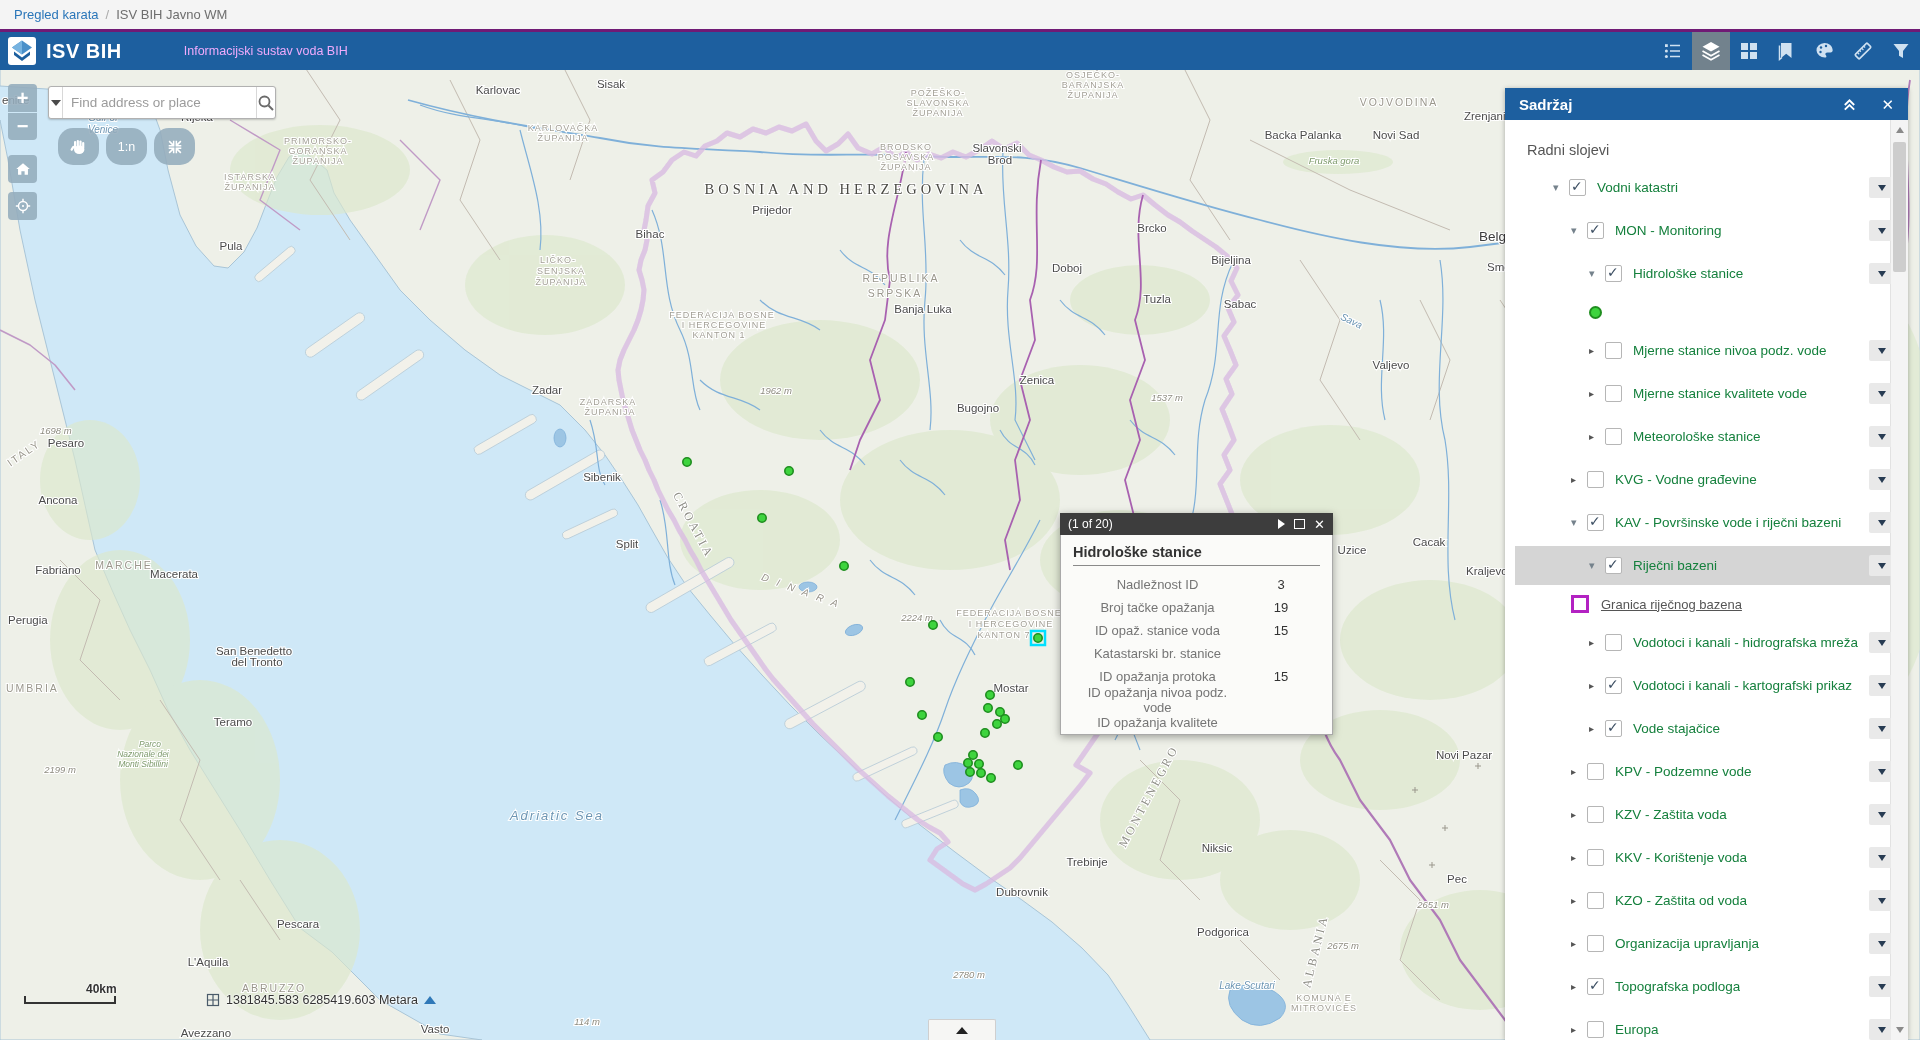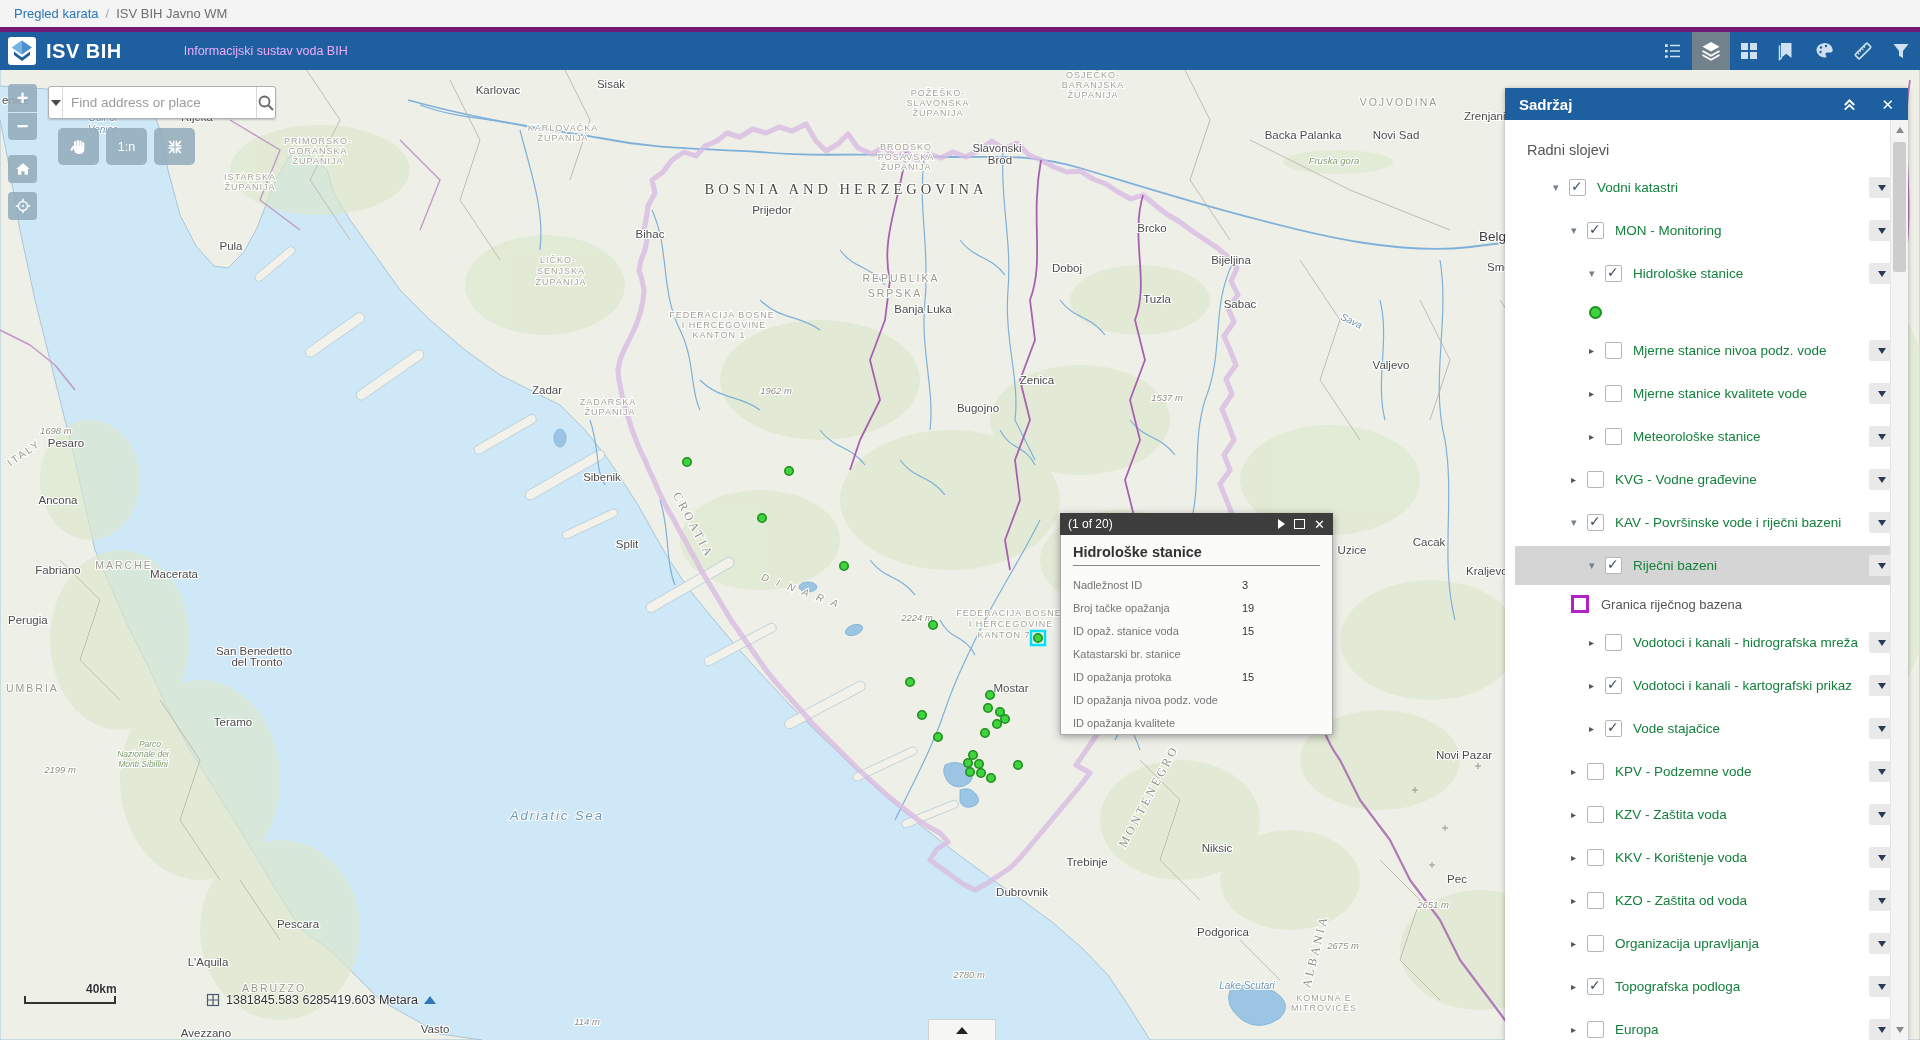--- a/index.html
+++ b/index.html
@@ -1,21 +1,21 @@
 <!DOCTYPE html>
 <html><head>
 <meta charset="utf-8">
 <style>
   html,body{margin:0;padding:0;width:1920px;height:1040px;overflow:hidden;
     font-family:"Liberation Sans","DejaVu Sans",sans-serif;background:#cfe8f7;}
   #stage{position:relative;width:1920px;height:1040px;}
 
   
   #breadcrumb{position:absolute;top:0;left:0;width:100%;height:32px;background:#f4f4f4;
-    border-bottom:5px solid #701a75;display:flex;align-items:center;padding-left:14px;box-sizing:border-box;
+    border-bottom:3px solid #701a75;display:flex;align-items:center;padding-left:14px;box-sizing:border-box;
     font-size:13px;z-index:40;}
   #breadcrumb a{color:#2a76b9;text-decoration:none;}
   #breadcrumb .sep{color:#aaa;margin:0 7px;}
   #breadcrumb .cur{color:#6e6e6e;}
   #appheader{position:absolute;top:32px;left:0;width:100%;height:38px;background:#1d5f9f;
     display:flex;align-items:center;z-index:40;}
   #logo{width:28px;height:28px;margin:0 10px 0 8px;flex:none;}
   #brand{color:#fff;font-size:20px;font-weight:bold;letter-spacing:.5px;}
   #subtitle{color:#f0abfc;font-size:12.5px;margin-left:62px;}
   #toolbar{margin-left:auto;display:flex;height:38px;margin-right:0px;}
@@ -26,21 +26,21 @@
   
   #searchbox{position:absolute;left:48px;top:86px;width:226px;height:31px;background:#fff;
     border:1px solid #b1b1b1;border-radius:3px;display:flex;align-items:stretch;z-index:30;box-shadow:0 1px 2px rgba(0,0,0,.2);}
   #search-dd{width:30px;display:flex;align-items:center;justify-content:center;border-right:1px solid #d8d8d8;cursor:pointer;}
   #search-dd span{width:0;height:0;border-left:5px solid transparent;border-right:5px solid transparent;border-top:6px solid #4a4a4a;}
   #search-input{flex:1;border:0;outline:none;font-size:13.5px;padding:0 8px;color:#444;background:transparent;}
   #search-input::placeholder{color:#9b9b9b;}
   #search-go{width:33px;display:flex;align-items:center;justify-content:center;border-left:1px solid #d8d8d8;cursor:pointer;}
 
   
-  .mapbtn{position:absolute;background:rgba(148,172,188,.88);border-radius:5px;display:flex;
+  .mapbtn{position:absolute;background:rgba(148,172,188,.88);border-radius:15px;display:flex;
     align-items:center;justify-content:center;color:#fff;cursor:pointer;z-index:30;}
   #btn-pan{left:58px;top:128px;width:41px;height:37px;}
   #btn-scale{left:106px;top:128px;width:41px;height:37px;font-size:12.5px;}
   #btn-extent{left:154px;top:128px;width:41px;height:37px;}
   #zoom-in{left:8px;top:84px;width:29px;height:28px;border-radius:4px 4px 0 0;font-size:20px;font-weight:bold;}
   #zoom-out{left:8px;top:113px;width:29px;height:27px;border-radius:0 0 4px 4px;font-size:20px;font-weight:bold;}
   #btn-home{left:8px;top:155px;width:29px;height:28px;border-radius:4px;}
   #btn-locate{left:8px;top:192px;width:29px;height:28px;border-radius:4px;}
 
   
@@ -61,21 +61,21 @@
   #popup-header{height:22px;background:#3d3d3d;color:#fff;display:flex;align-items:center;
     padding:0 8px;font-size:12px;}
   #popup-header .ph-icons{margin-left:auto;display:flex;align-items:center;gap:9px;}
   .ph-next{width:0;height:0;border-top:5px solid transparent;border-bottom:5px solid transparent;border-left:7px solid #fff;cursor:pointer;}
   .ph-max{width:9px;height:8px;border:1.5px solid #fff;cursor:pointer;}
   .ph-close{font-size:13px;font-weight:bold;cursor:pointer;line-height:1;}
   #popup-body{background:#fbfbf9;border:1px solid #a9a9a9;border-top:none;}
   #popup-title{font-size:14.5px;font-weight:bold;color:#333;padding:9px 12px 5px;}
   #popup-divider{border-top:1px solid #8a8a8a;margin:0 12px;}
   #popup-fields{padding:7px 12px 0;}
-  .pfield{display:flex;height:23px;align-items:center;font-size:11px;}
+  .pfield{display:flex;height:23px;align-items:center;font-size:13px;text-align:center;}
   .pfield .fl{flex:1;color:#757575;}
   .pfield .fv{width:78px;color:#333;}
   #popup-links{padding:15px 12px 12px;display:flex;gap:13px;font-size:12.5px;}
   #popup-links a{color:#2c6da3;text-decoration:underline;cursor:pointer;}
 
   
   #panel{position:absolute;left:1505px;top:88px;width:403px;height:952px;background:#fff;z-index:36;
     box-shadow:0 1px 5px rgba(0,0,0,.3);}
   #panel-titlebar{height:32px;background:#1d5f9f;color:#fff;display:flex;align-items:center;
     padding:0 14px;font-size:15px;font-weight:bold;}
@@ -93,21 +93,21 @@
   .tw.exp{color:#75828c;font-size:11px;}
   .cb{width:15px;height:15px;border:1px solid #b6b6b6;border-radius:2px;background:#fff;position:relative;
     flex:none;margin-right:11px;cursor:pointer;}
   .cb.on::after{content:"✓";position:absolute;left:1px;top:-2px;font-size:14px;color:#3d4f63;font-weight:bold;}
   .lbl{font-size:13.5px;color:#15803d;white-space:nowrap;overflow:hidden;}
   .menu-btn{position:absolute;right:-30px;width:26px;height:21px;background:#e9e9e9;border-radius:2px;
     display:flex;align-items:center;justify-content:center;cursor:pointer;}
   .menu-btn span{width:0;height:0;border-left:4.5px solid transparent;border-right:4.5px solid transparent;border-top:6px solid #273b52;}
   .leg-dot{width:9px;height:9px;border-radius:50%;background:#3ed43e;border:2px solid #1f8e1f;margin-left:66px;}
   .leg-sq{width:12px;height:12px;border:3px solid #b322c2;margin-left:48px;margin-right:12px;flex:none;}
-  .leg-lbl{font-size:13px;color:#555;}
+  .leg-lbl{font-size:13px;color:#555;text-decoration:underline;}
   .ind0{padding-left:30px;}.ind1{padding-left:48px;}.ind2{padding-left:66px;}
   
   #panel-scroll{position:absolute;right:0;top:32px;bottom:0;width:17px;background:#f4f4f4;border-left:1px solid #e2e2e2;}
   #panel-scroll .arr{position:absolute;left:0;width:100%;height:16px;display:flex;align-items:center;justify-content:center;cursor:pointer;}
   #panel-scroll .up{top:2px;}#panel-scroll .down{bottom:2px;}
   #panel-scroll .arr i{width:0;height:0;border-left:4px solid transparent;border-right:4px solid transparent;display:block;}
   #panel-scroll .up i{border-bottom:6px solid #8a8a8a;}
   #panel-scroll .down i{border-top:6px solid #8a8a8a;}
   #panel-scroll .thumb{position:absolute;left:2px;right:2px;top:22px;height:130px;background:#cdcdcd;border-radius:2px;cursor:pointer;}
 

